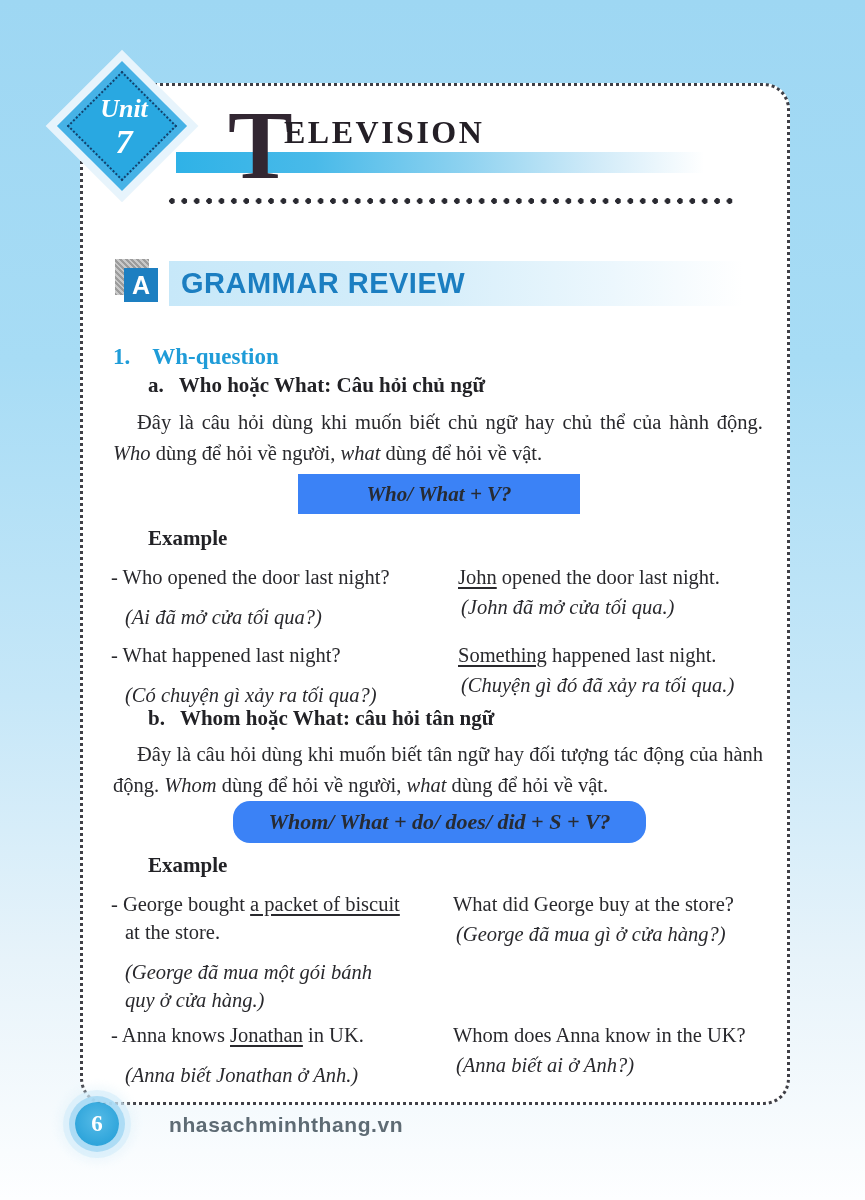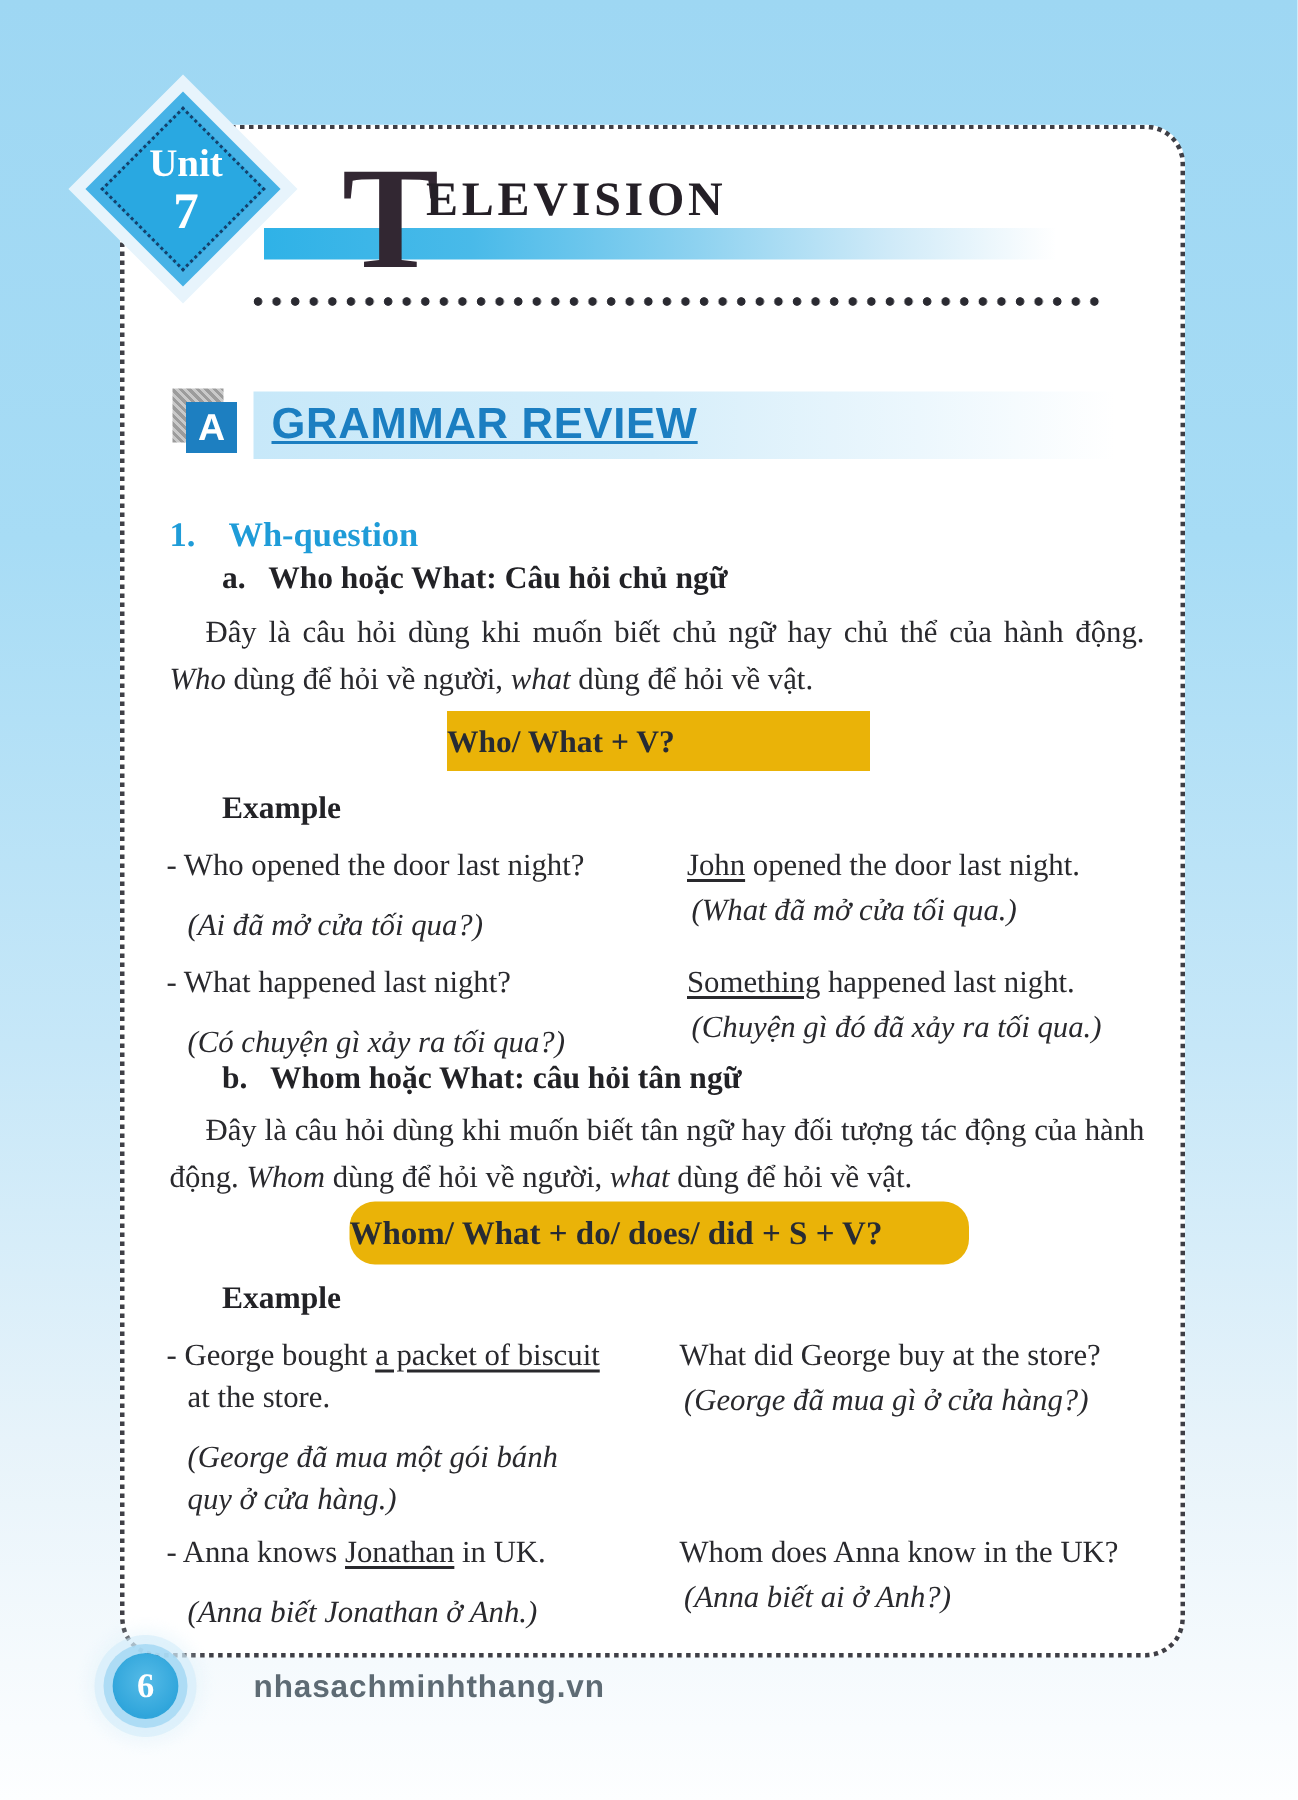--- a/index.html
+++ b/index.html
@@ -14,21 +14,21 @@
     background:#ffffff;border:3px dotted #3f3f46;border-radius:26px;
     box-sizing:border-box;
   }
   
   .diamond{position:absolute;transform:rotate(45deg);}
   .d-halo{left:68px;top:72px;width:108px;height:108px;background:#e7f4fc;z-index:3;}
   .d-mid{left:76px;top:80px;width:92px;height:92px;background:#46b2e6;z-index:4;}
   .d-core{left:83px;top:87px;width:78px;height:78px;background:#29a8e1;border:2px dotted #15406b;box-sizing:border-box;z-index:5;}
   .unit-text{
     position:absolute;left:62px;top:96px;width:124px;z-index:6;text-align:center;
-    color:#ffffff;font-weight:bold;line-height:1;
+    color:#ffffff;font-weight:bold;line-height:1;font-style:italic;
   }
   .unit-text .u-label{font-size:26px;display:block;}
   .unit-text .u-num{font-size:34px;display:block;margin-top:3px;}
   
   .title-bar{
     position:absolute;left:176px;top:152px;width:556px;height:21px;z-index:1;
     background:linear-gradient(90deg,#2fb2e7 0%,#49bae9 25%,#8ed2f0 52%,#cfeaf8 75%,rgba(255,255,255,0) 95%);
   }
   .big-t{
     position:absolute;left:228px;top:97px;z-index:2;
@@ -53,21 +53,21 @@
     color:#ffffff;font-family:"Liberation Sans","DejaVu Sans",sans-serif;
     font-weight:bold;font-size:25px;text-align:center;line-height:34px;
   }
   .section-bar{
     position:absolute;left:86px;top:175px;width:592px;height:45px;
     background:linear-gradient(90deg,#c7e8f9 0%,#d6eefa 45%,#ecf7fd 75%,rgba(255,255,255,0) 97%);
   }
   .section-title{
     position:absolute;left:98px;top:175px;height:57px;line-height:45px;
     font-family:"Liberation Sans","DejaVu Sans",sans-serif;
-    font-weight:bold;font-size:29px;letter-spacing:0.5px;color:#1b7ec1;text-decoration:underline;
+    font-weight:bold;font-size:29px;letter-spacing:0.5px;color:#1b7ec1;
   }
   
   .topic{
     position:absolute;left:30px;top:258px;
     font-size:23px;font-weight:bold;color:#1f9cd8;
   }
   .topic .t-title{margin-left:22px;}
   .part-heading{
     position:absolute;left:65px;
     font-size:21px;font-weight:bold;color:#222226;
@@ -76,22 +76,22 @@
   .ph-a{top:287px;}
   .ph-b{top:620px;}
   .para{
     position:absolute;left:30px;width:650px;
     font-size:20.5px;line-height:31px;color:#29292d;
     text-align:justify;text-indent:24px;
   }
   .para-a{top:321px;}
   .para-b{top:653px;}
   .formula{
-    position:absolute;background:#eab308;
-    font-weight:bold;color:#272b33;text-align:left;
+    position:absolute;background:#3b82f6;
+    font-weight:bold;color:#272b33;text-align:center;font-style:italic;
   }
   .formula-a{left:215px;top:388px;width:282px;height:40px;font-size:21px;line-height:40px;}
   .formula-b{left:150px;top:715px;width:413px;height:42px;font-size:22px;line-height:42px;border-radius:17px;}
   .example-label{
     position:absolute;left:65px;
     font-size:21px;font-weight:bold;color:#222226;
   }
   .exl-a{top:440px;}
   .exl-b{top:767px;}
   .examples{
@@ -144,21 +144,21 @@
   <div class="example-label exl-a">Example</div>
 
   <div class="examples ex-a">
     <div class="ex-row">
       <div class="ex-left">
         <div class="en"><span>- Who opened the door last night?</span></div>
         <div class="vi"><span class="it">(Ai đã mở cửa tối qua?)</span></div>
       </div>
       <div class="ex-right">
         <div class="en"><span class="un">John</span><span> opened the door last night.</span></div>
-        <div class="vi"><span class="it">(What đã mở cửa tối qua.)</span></div>
+        <div class="vi"><span class="it">(John đã mở cửa tối qua.)</span></div>
       </div>
     </div>
     <div class="ex-row">
       <div class="ex-left">
         <div class="en"><span>- What happened last night?</span></div>
         <div class="vi"><span class="it">(Có chuyện gì xảy ra tối qua?)</span></div>
       </div>
       <div class="ex-right">
         <div class="en"><span class="un">Something</span><span> happened last night.</span></div>
         <div class="vi"><span class="it">(Chuyện gì đó đã xảy ra tối qua.)</span></div>

